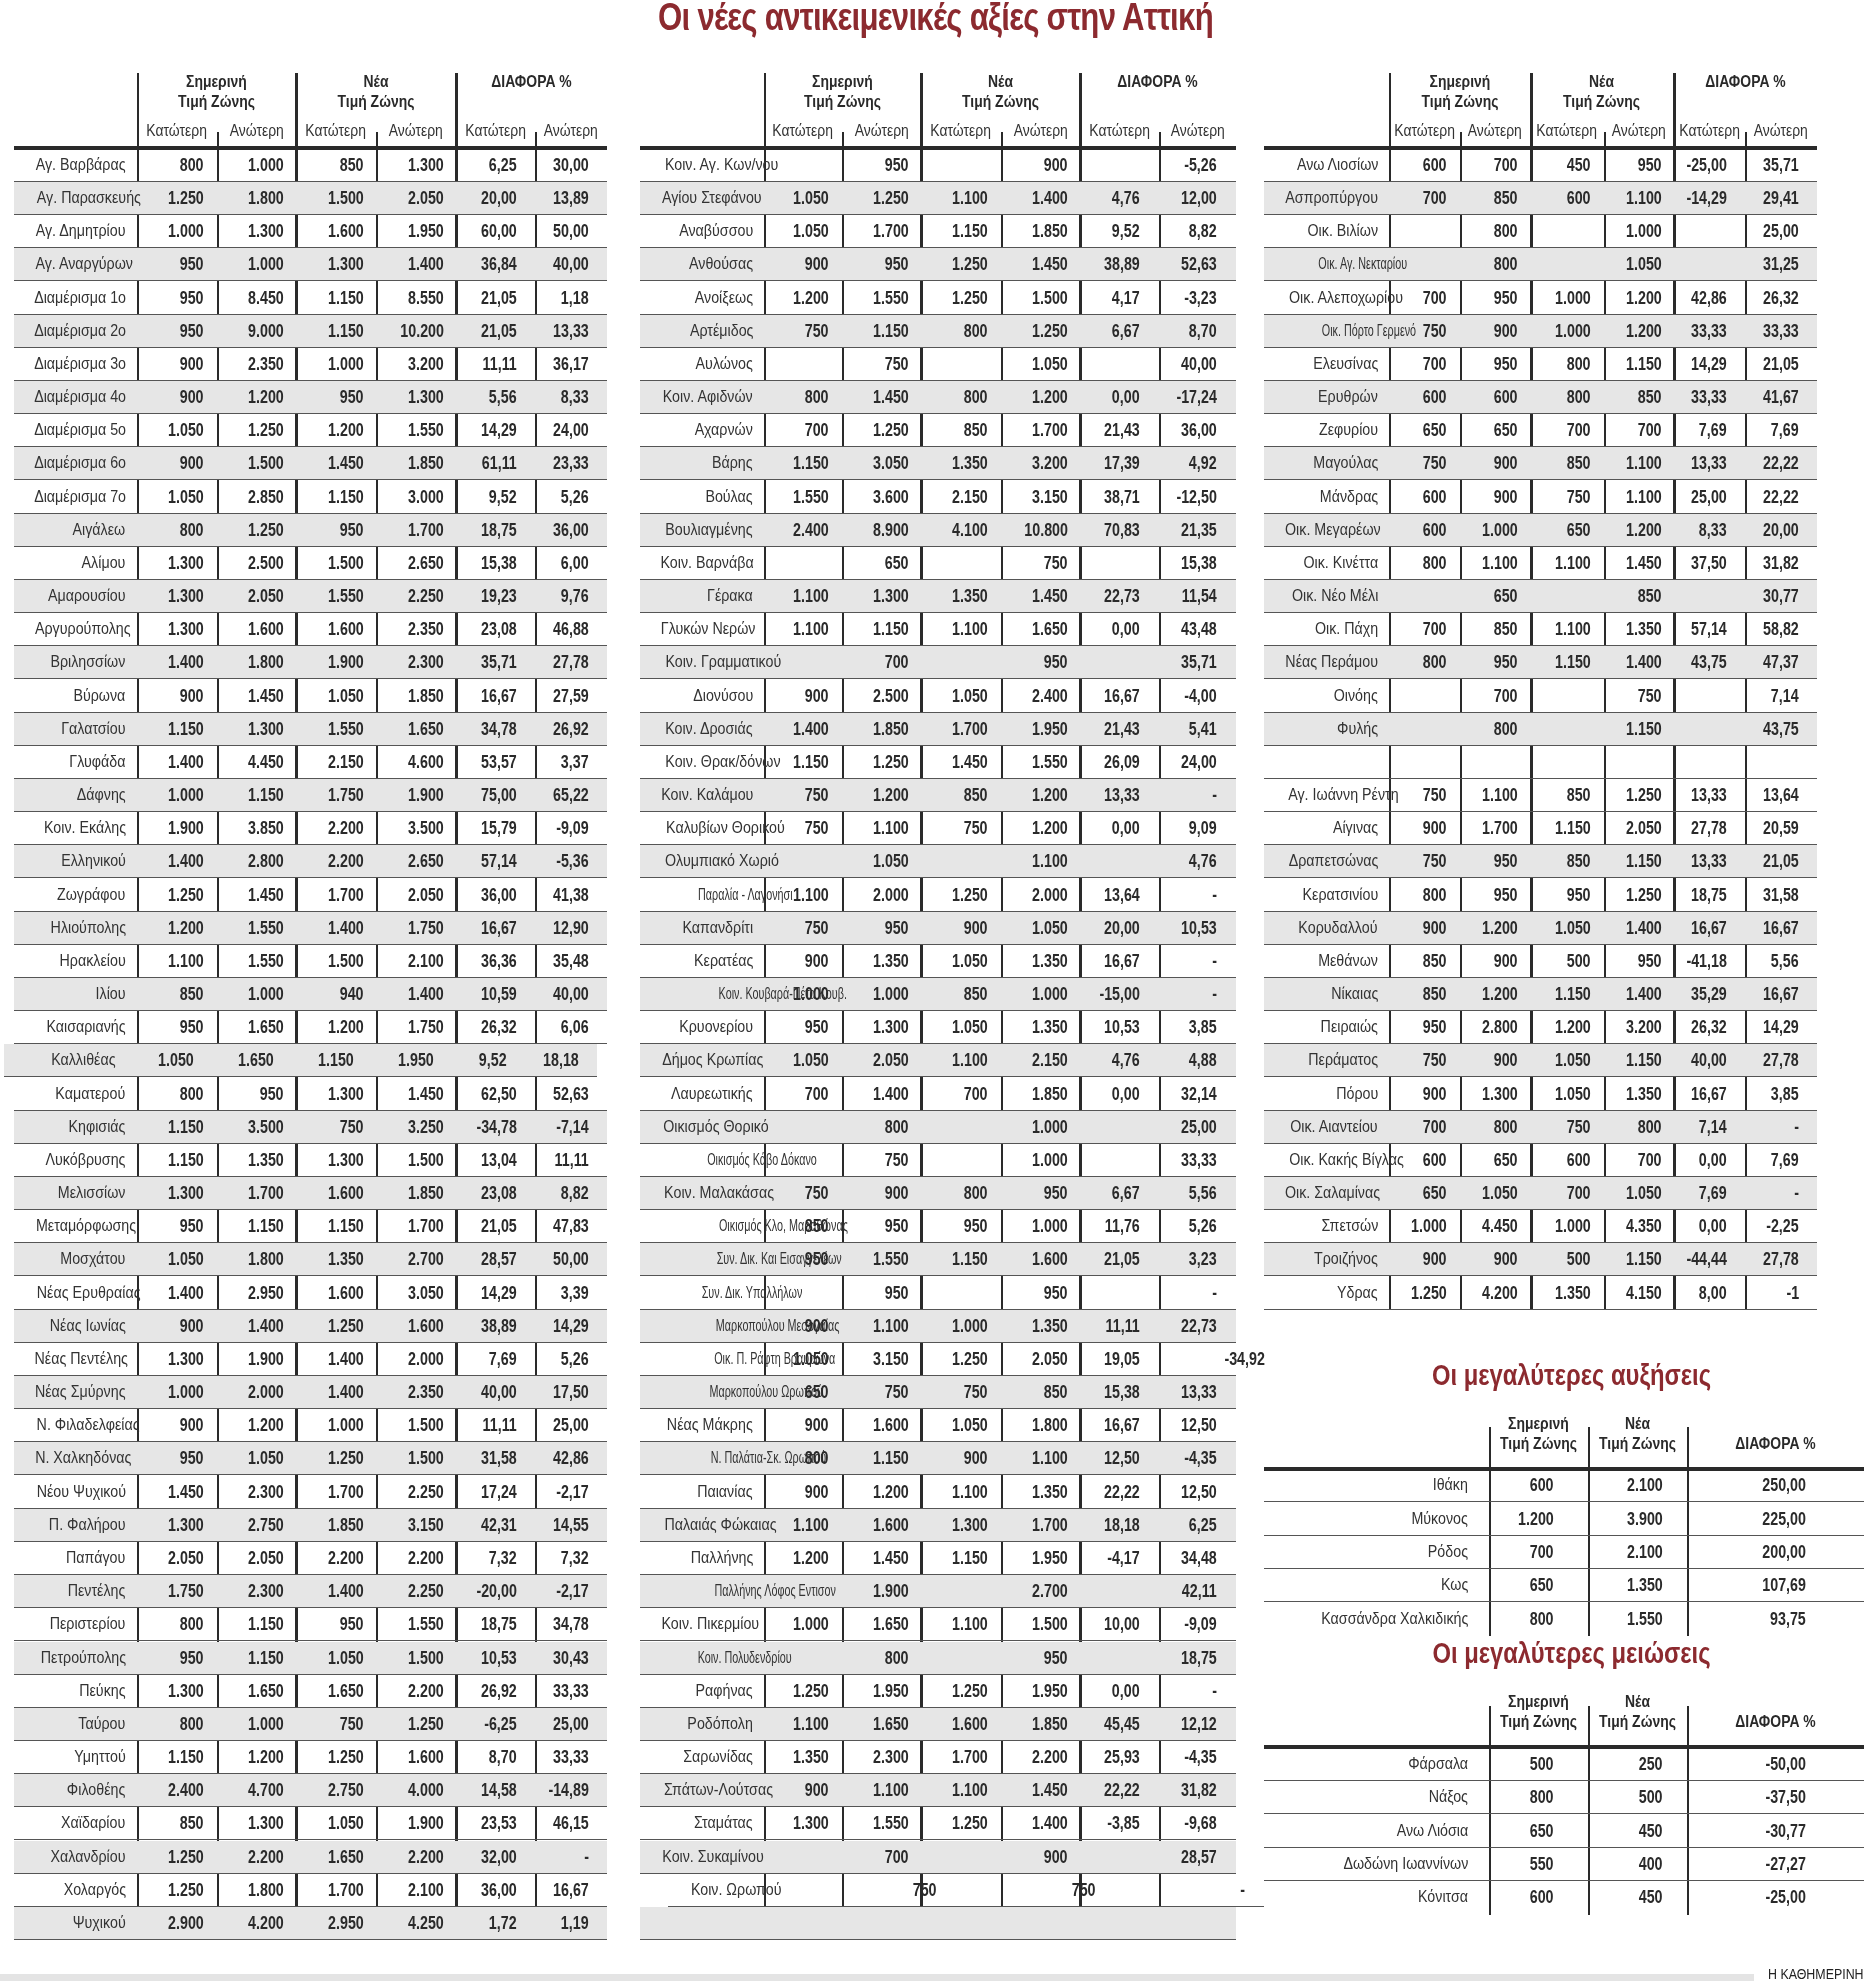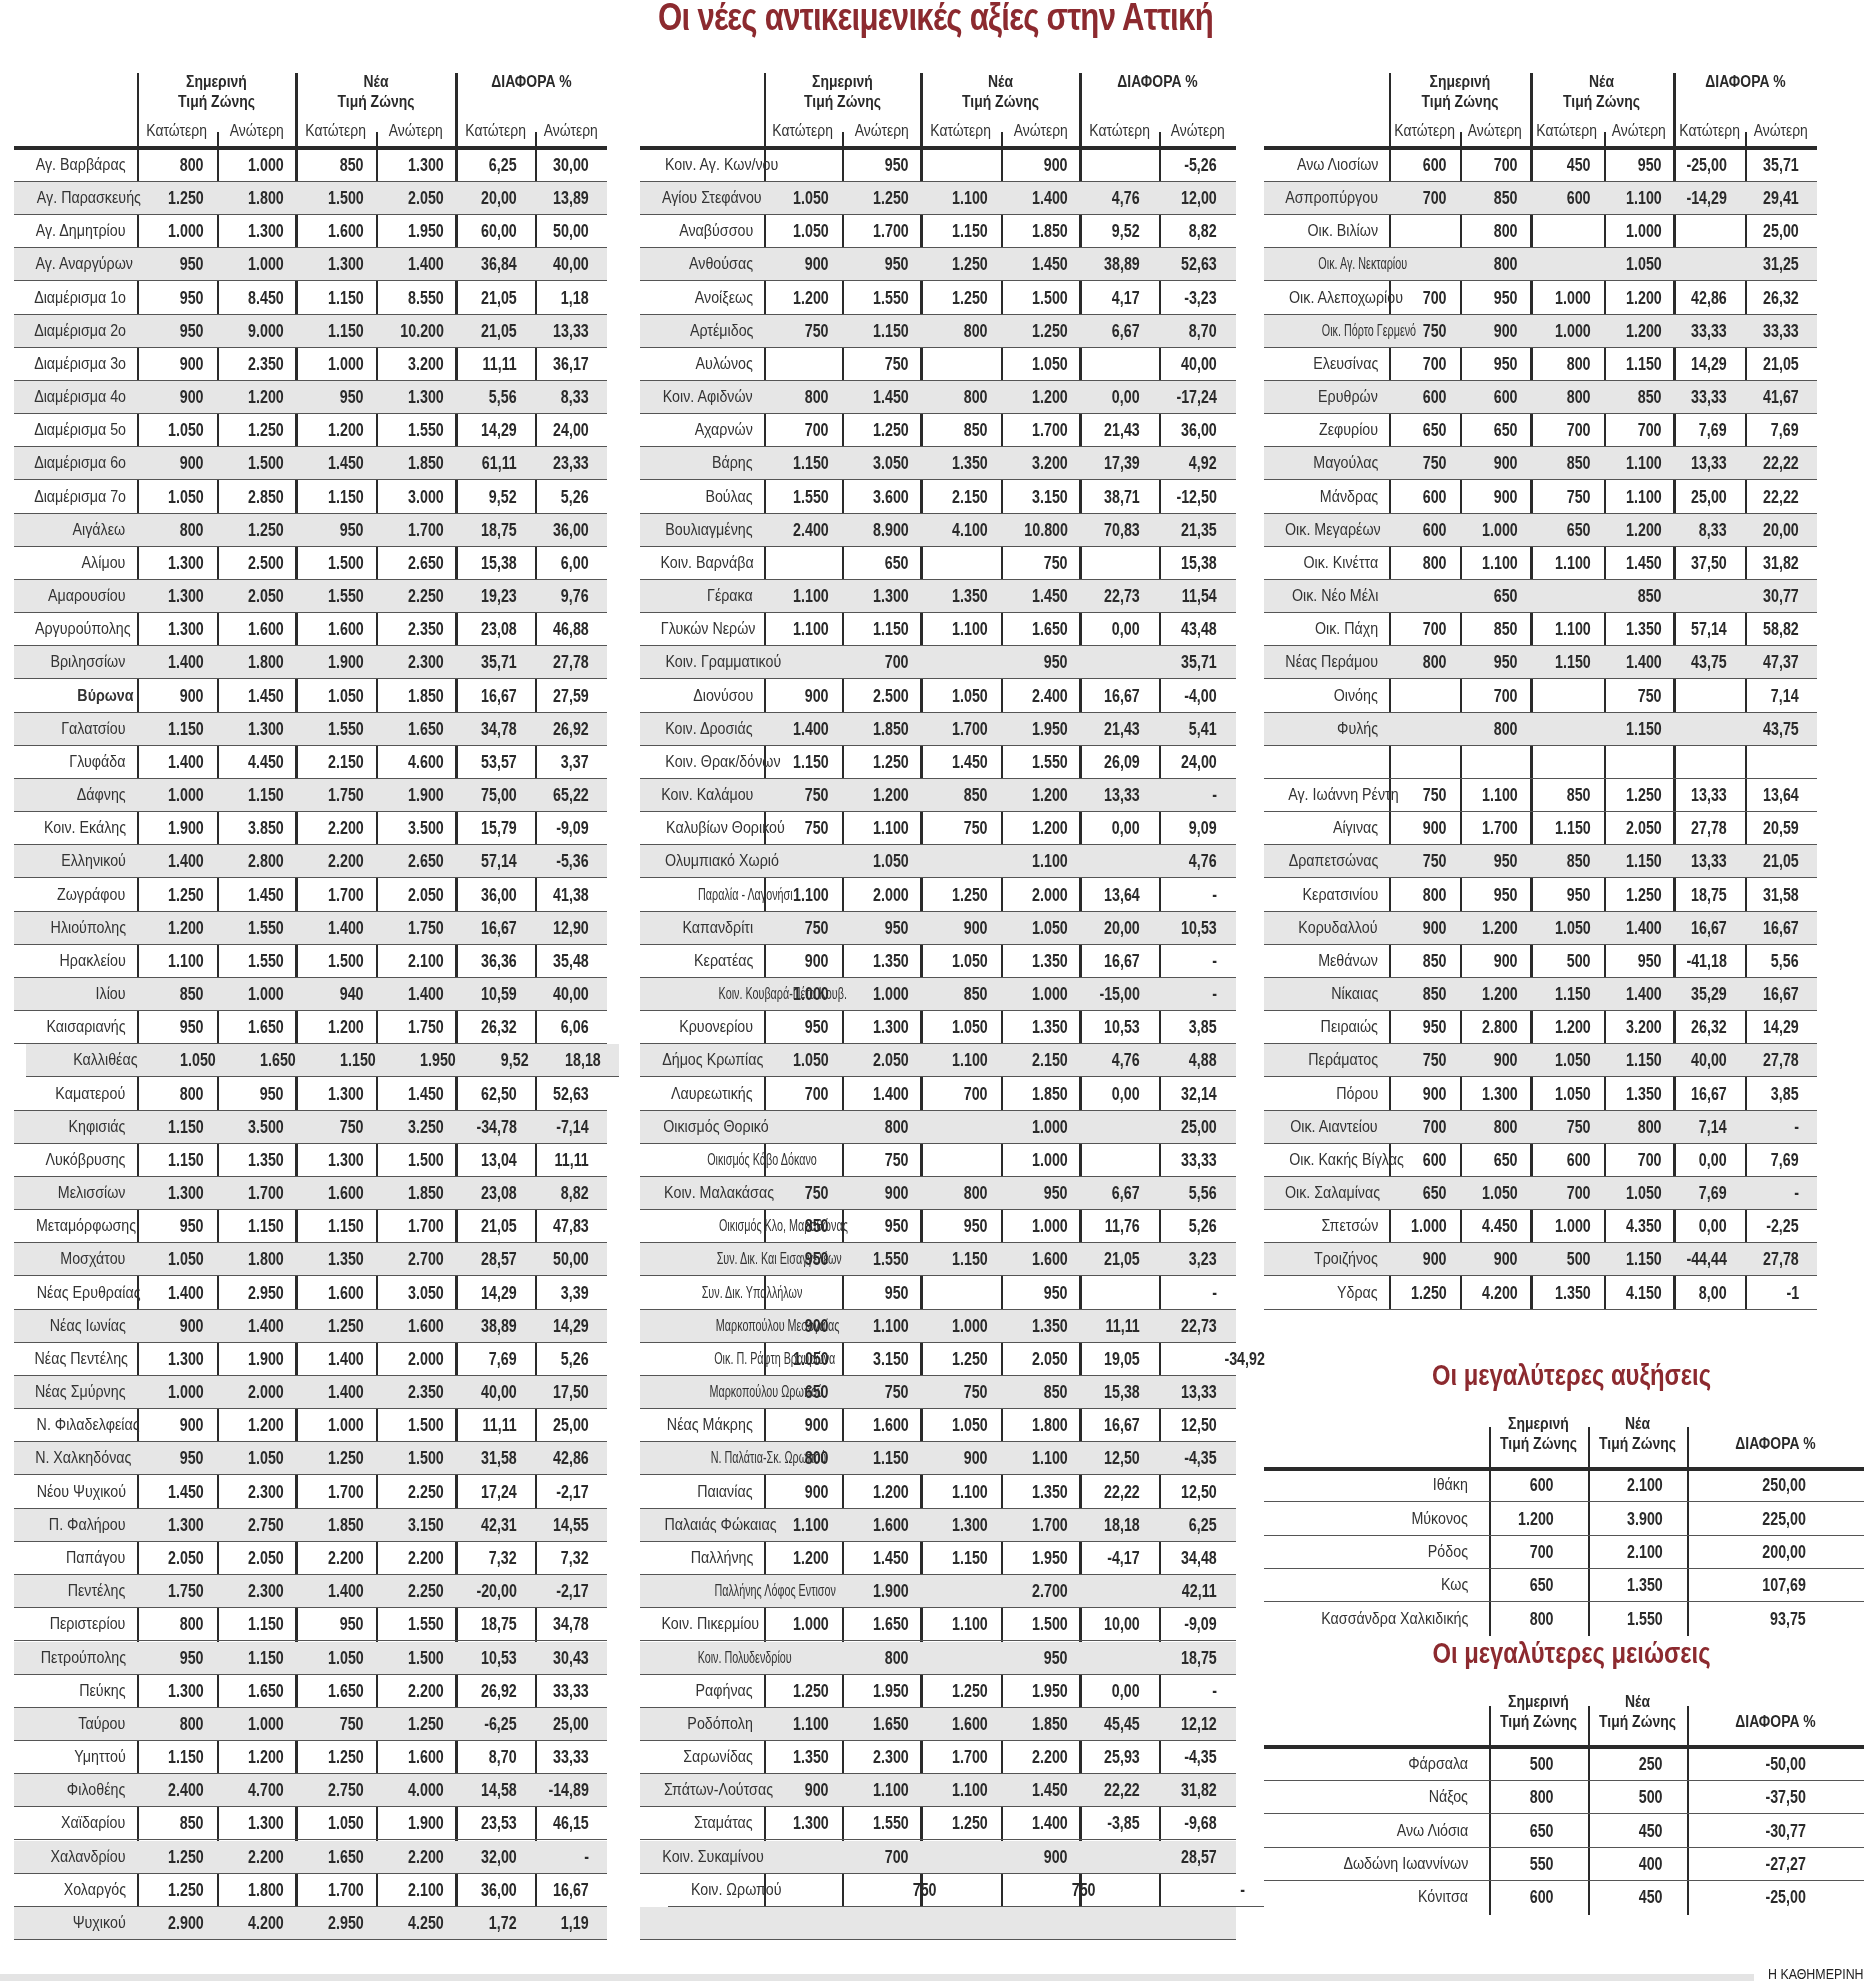--- a/index.html
+++ b/index.html
@@ -192,21 +192,21 @@
       <div class="row shade" style="left: 13.7px; width: 593px; top: 646px;">
         <div class="lbl" style="left: 0px; width: 112px;"><span>Βριλησσίων</span></div>
         <div class="val" style="left: 123px; width: 67px;"><span>1.400</span></div>
         <div class="val" style="left: 203px; width: 67px;"><span>1.800</span></div>
         <div class="val" style="left: 282px; width: 68px;"><span>1.900</span></div>
         <div class="val" style="left: 363px; width: 67px;"><span>2.300</span></div>
         <div class="val" style="left: 442px; width: 61px;"><span>35,71</span></div>
         <div class="val" style="left: 522px; width: 53px;"><span>27,78</span></div>
       </div>
       <div class="row" style="left: 13.7px; width: 593px; top: 680px;">
-        <div class="lbl" style="left: 8px; width: 112px; font-weight: bold;"><span>Βύρωνα</span></div>
+        <div class="lbl" style="left: 0px; width: 112px;"><span>Βύρωνα</span></div>
         <div class="val" style="left: 123px; width: 67px;"><span>900</span></div>
         <div class="val" style="left: 203px; width: 67px;"><span>1.450</span></div>
         <div class="val" style="left: 282px; width: 68px;"><span>1.050</span></div>
         <div class="val" style="left: 363px; width: 67px;"><span>1.850</span></div>
         <div class="val" style="left: 442px; width: 61px;"><span>16,67</span></div>
         <div class="val" style="left: 522px; width: 53px;"><span>27,59</span></div>
       </div>
       <div class="row shade" style="left: 13.7px; width: 593px; top: 713px;">
         <div class="lbl" style="left: 0px; width: 112px;"><span>Γαλατσίου</span></div>
         <div class="val" style="left: 123px; width: 67px;"><span>1.150</span></div>
@@ -290,21 +290,21 @@
       </div>
       <div class="row" style="left: 13.7px; width: 593px; top: 1011px;">
         <div class="lbl" style="left: 0px; width: 112px;"><span>Καισαριανής</span></div>
         <div class="val" style="left: 123px; width: 67px;"><span>950</span></div>
         <div class="val" style="left: 203px; width: 67px;"><span>1.650</span></div>
         <div class="val" style="left: 282px; width: 68px;"><span>1.200</span></div>
         <div class="val" style="left: 363px; width: 67px;"><span>1.750</span></div>
         <div class="val" style="left: 442px; width: 61px;"><span>26,32</span></div>
         <div class="val" style="left: 522px; width: 53px;"><span>6,06</span></div>
       </div>
-      <div class="row shade" style="left: 26px; width: 593px; top: 1044px;">
+      <div class="row shade" style="left: 4px; width: 593px; top: 1044px;">
         <div class="lbl" style="left: 0px; width: 112px;"><span>Καλλιθέας</span></div>
         <div class="val" style="left: 123px; width: 67px;"><span>1.050</span></div>
         <div class="val" style="left: 203px; width: 67px;"><span>1.650</span></div>
         <div class="val" style="left: 282px; width: 68px;"><span>1.150</span></div>
         <div class="val" style="left: 363px; width: 67px;"><span>1.950</span></div>
         <div class="val" style="left: 442px; width: 61px;"><span>9,52</span></div>
         <div class="val" style="left: 522px; width: 53px;"><span>18,18</span></div>
       </div>
       <div class="row" style="left: 13.7px; width: 593px; top: 1078px;">
         <div class="lbl" style="left: 0px; width: 112px;"><span>Καματερού</span></div>

